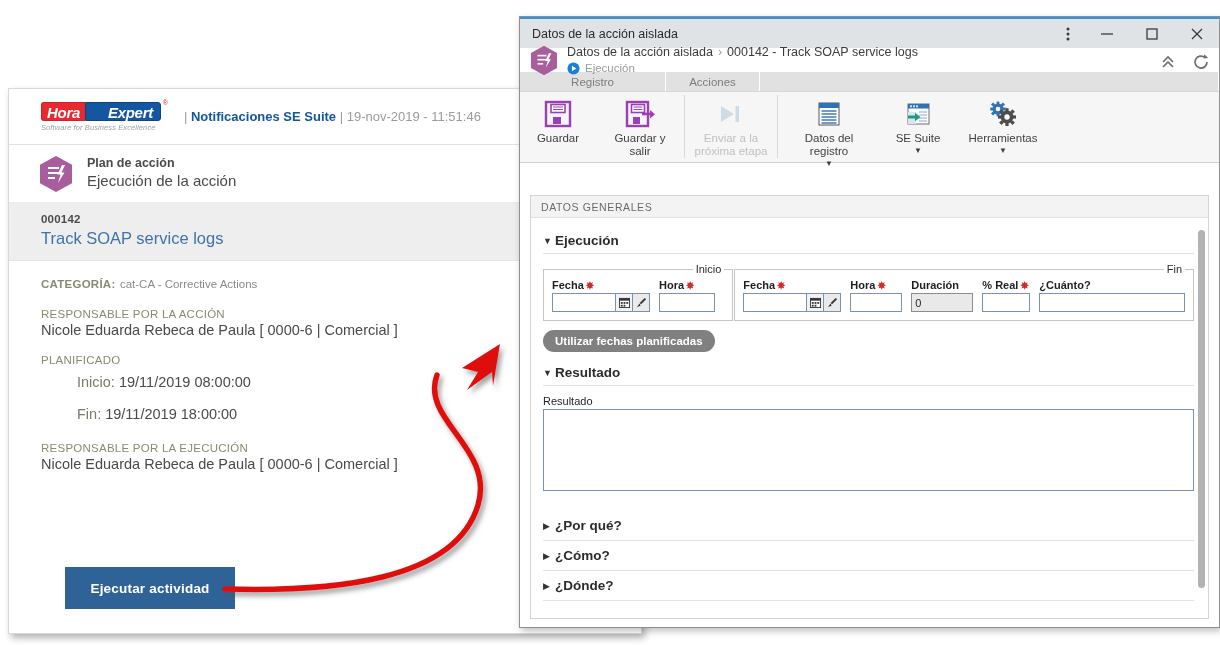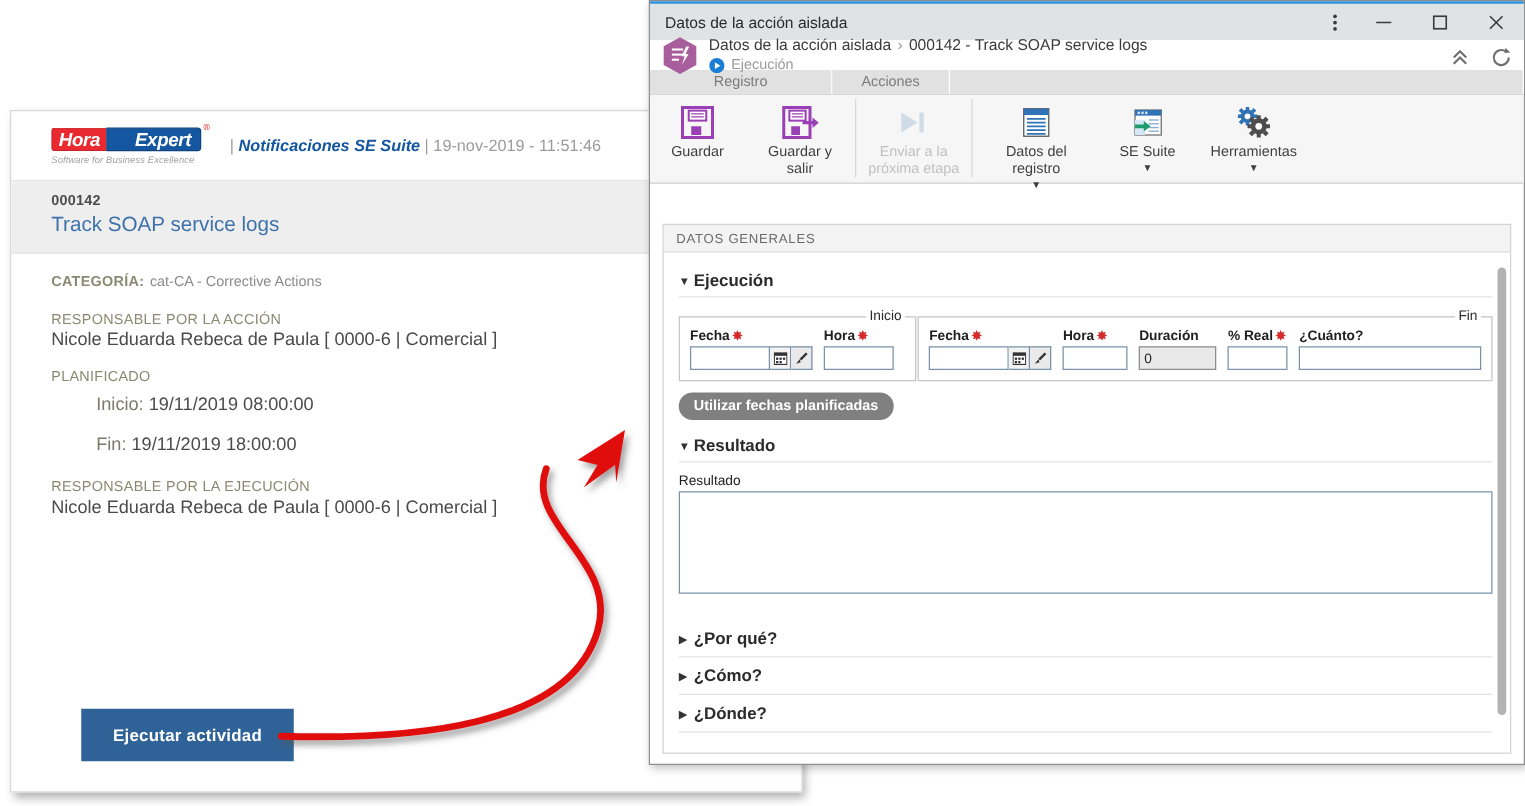--- a/index.html
+++ b/index.html
@@ -33,21 +33,21 @@
     font-size:15px;line-height:19px;padding:0 7px 0 22px;border-radius:0 3px 3px 0;
     letter-spacing:-0.3px;border:1px solid #0f4480;
   }
   .logo-reg{position:absolute;right:-7px;top:-3px;font-size:7px;color:#e8292f;}
   .logo-tag{
     font-size:7.5px;color:#9aa3aa;font-style:italic;margin-top:2px;letter-spacing:0.1px;
   }
   #email-header-title{
     margin-left:23px;font-size:13px;color:#9b9b9b;white-space:nowrap;
   }
-  #email-header-title b{color:#1456a0;font-weight:bold;font-style:italic;}
+  #email-header-title b{color:#1456a0;font-weight:bold;}
 
   #email-plan-row{
     height:58px;display:flex;align-items:center;padding-left:30px;
     border-bottom:1px solid #ececec;box-sizing:border-box;
   }
   .hexicon{
     width:34px;height:38px;position:relative;flex:0 0 auto;
   }
   .hexicon svg{display:block;}
   #plan-texts{margin-left:14px;line-height:1.25;}
@@ -76,21 +76,21 @@
     background:#2f6397;color:#ffffff;font-size:13.5px;font-weight:bold;
     display:flex;align-items:center;justify-content:center;border:none;cursor:pointer;
     letter-spacing:0.2px;
   }
 
   
   #arrow-svg{position:absolute;left:0;top:0;width:1220px;height:645px;pointer-events:none;}
 
   
   #app-window{
-    position:absolute;left:519px;top:0;width:701px;height:612px;
+    position:absolute;left:519px;top:16px;width:701px;height:612px;
     background:#ffffff;border:1px solid #8f8f8f;box-sizing:border-box;
     box-shadow:2px 3px 7px rgba(0,0,0,0.25);
   }
   #titlebar{
     height:31px;background:#dfe3e6;border-top:2px solid #2f93e0;
     display:flex;align-items:center;box-sizing:border-box;
   }
   #titlebar-text{
     font-size:12.5px;color:#2b2b2b;padding-left:12px;flex:1 1 auto;white-space:nowrap;
   }
@@ -213,20 +213,35 @@
         <span class="logo-expert">Expert</span>
         <span class="logo-reg">®</span>
       </div>
       <div class="logo-tag">Software for Business Excellence</div>
     </div>
     <div id="email-header-title">
       <span>| </span><b>Notificaciones SE Suite</b><span> | 19-nov-2019 - 11:51:46</span>
     </div>
   </div>
 
+  <div id="email-plan-row">
+    <div class="hexicon">
+      <svg width="34" height="38" viewBox="0 0 34 38">
+        <polygon points="17,1 33,9.8 33,28.2 17,37 1,28.2 1,9.8" fill="#a85d9c"></polygon>
+        <rect x="9" y="12" width="11" height="2" fill="#ffffff"></rect>
+        <rect x="9" y="17" width="11" height="2" fill="#ffffff"></rect>
+        <rect x="9" y="22" width="7" height="2" fill="#ffffff"></rect>
+        <polygon points="23,10 18.5,19.5 21.5,19.5 19,28 25.5,17.5 22.5,17.5 26,10" fill="#ffffff"></polygon>
+      </svg>
+    </div>
+    <div id="plan-texts">
+      <div id="plan-label">Plan de acción</div>
+      <div id="plan-sub">Ejecución de la acción</div>
+    </div>
+  </div>
 
   <div id="email-idblock">
     <div id="email-id">000142</div>
     <div id="email-subject">Track SOAP service logs</div>
   </div>
 
   <div id="email-body">
     <div class="blk">
       <span class="fld-lbl inlinecat">CATEGORÍA:</span>
       <span class="cat-val">cat-CA - Corrective Actions</span>

